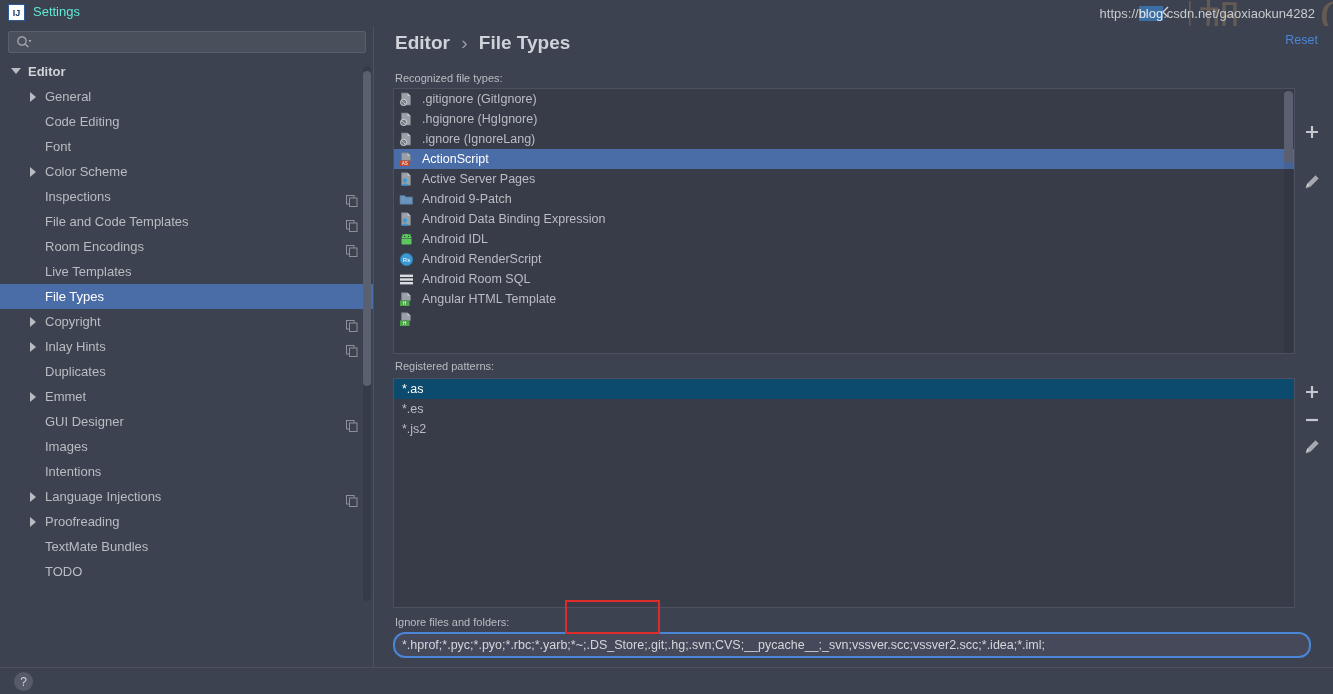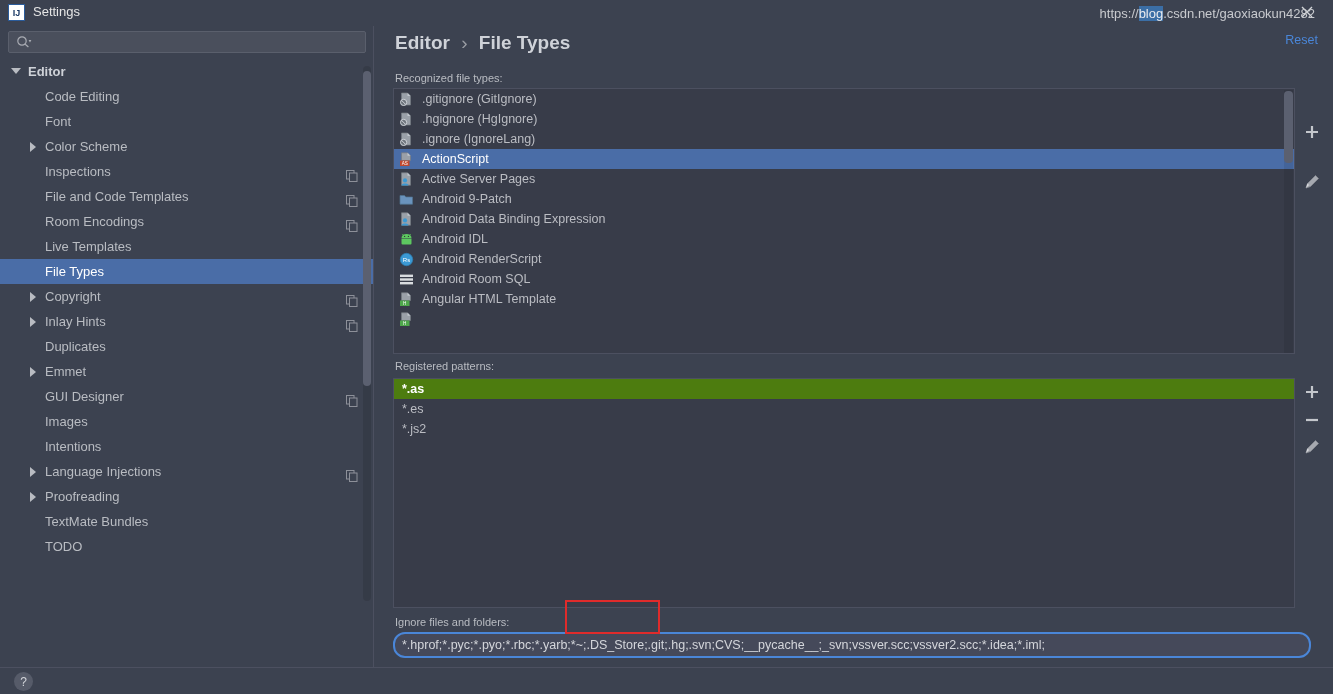--- a/index.html
+++ b/index.html
@@ -32,36 +32,36 @@
     font-family: "Liberation Serif", serif;
     font-size: 46px;
     color: rgba(196,150,96,0.30);
     letter-spacing: 2px;
   }
   .wm-cn { font-family: "DejaVu Sans", sans-serif; }
 
   
   #titlebar {
     position: absolute; top: 0; left: 0;
-    width: 1333px; height: 26px;
+    width: 1189px; height: 26px;
     background: #3c4250;
     z-index: 60;
   }
   #ij-logo {
     position: absolute; left: 8px; top: 4px;
     width: 17px; height: 17px;
     background: #ffffff;
     border: 1px solid #2b5c9b;
     display: flex; align-items: center; justify-content: center;
     font-size: 9px; font-weight: bold; color: #1b3a66;
     font-family: "Liberation Sans", sans-serif;
   }
   #title-text {
     position: absolute; left: 33px; top: 4px;
-    font-size: 13px; color: #e5e5e5;
+    font-size: 13px; color: #5eead4;
   }
   #close-btn {
     position: absolute; right: 16px; top: 2px;
     width: 20px; height: 20px;
     cursor: pointer;
   }
   #close-btn svg { display:block; }
 
   
   #sidebar {
@@ -219,21 +219,21 @@
     background: #383c49;
     border: 1px solid #4c5060;
     overflow: hidden;
   }
   .rp-row {
     height: 20px; line-height: 20px;
     padding-left: 8px;
     font-size: 12.5px; color: #bbbdc3;
     cursor: default;
   }
-  .rp-row.selected { background: #4d7c0f; color: #ffffff; font-weight: bold; }
+  .rp-row.selected { background: #0c4a6e; color: #ffffff; }
   #rp-add  { position: absolute; left: 928px; top: 355px; width: 22px; height: 22px; cursor: pointer; }
   #rp-rem  { position: absolute; left: 928px; top: 383px; width: 22px; height: 22px; cursor: pointer; }
   #rp-edit { position: absolute; left: 928px; top: 410px; width: 22px; height: 22px; cursor: pointer; }
 
   
   #ig-label { left: 22px; top: 590px; }
   #ig-field {
     position: absolute; left: 20px; top: 606px;
     width: 918px; height: 26px;
     background: #45495a;
@@ -368,20 +368,21 @@
           <circle cx="6" cy="6" r="4.2" stroke="#a9acb3" stroke-width="1.2" fill="none"></circle>
           <path d="M9.2 9.2 L12.4 12" stroke="#a9acb3" stroke-width="1.2" fill="none"></path>
           <path d="M12.6 5 L15.4 5 L14 7.4 Z" fill="#a9acb3"></path>
         </svg>
       </div>
       <input id="search-input" type="text" placeholder="" style="">
     </div>
 
     <div id="tree">
         <div class="tree-row lvl0 bold"><span class="arrow down"></span><span class="tlabel">Editor</span></div>
+        <div class="tree-row lvl1"><span class="arrow right"></span><span class="tlabel">General</span></div>
         <div class="tree-row lvl1"><span class="tlabel">Code Editing</span></div>
         <div class="tree-row lvl1"><span class="tlabel">Font</span></div>
         <div class="tree-row lvl1"><span class="arrow right"></span><span class="tlabel">Color Scheme</span></div>
         <div class="tree-row lvl1"><span class="tlabel">Inspections</span><span class="copy-icon"><svg width="12" height="12" viewBox="0 0 12 12">
               <rect x="0.5" y="0.5" width="7.5" height="8.5" fill="none" stroke="#8d9099" stroke-width="1"></rect>
               <rect x="3.5" y="3" width="7.5" height="8.5" fill="#3c4250" stroke="#8d9099" stroke-width="1"></rect>
             </svg></span></div>
         <div class="tree-row lvl1"><span class="tlabel">File and Code Templates</span><span class="copy-icon"><svg width="12" height="12" viewBox="0 0 12 12">
               <rect x="0.5" y="0.5" width="7.5" height="8.5" fill="none" stroke="#8d9099" stroke-width="1"></rect>
               <rect x="3.5" y="3" width="7.5" height="8.5" fill="#3c4250" stroke="#8d9099" stroke-width="1"></rect>

